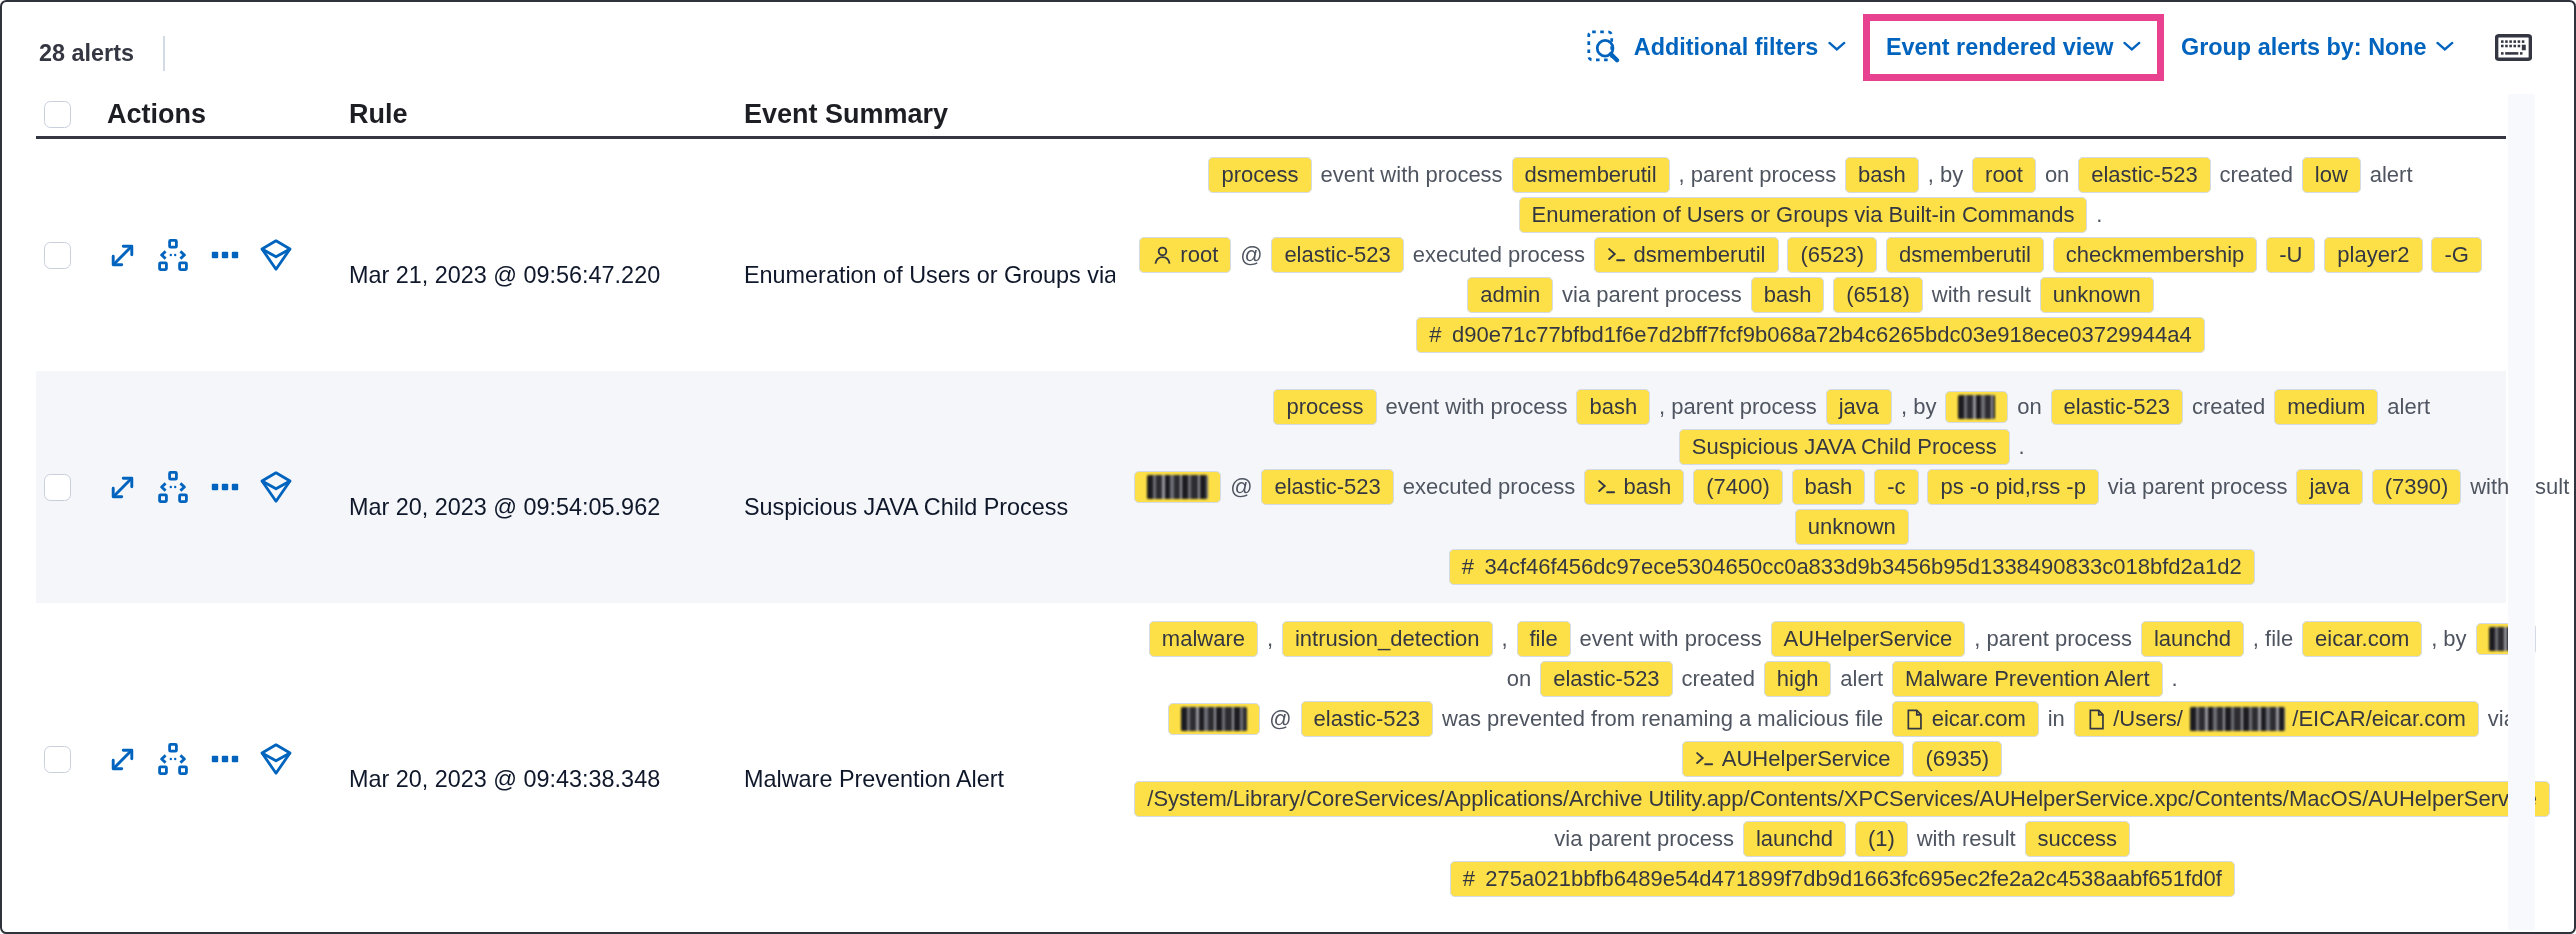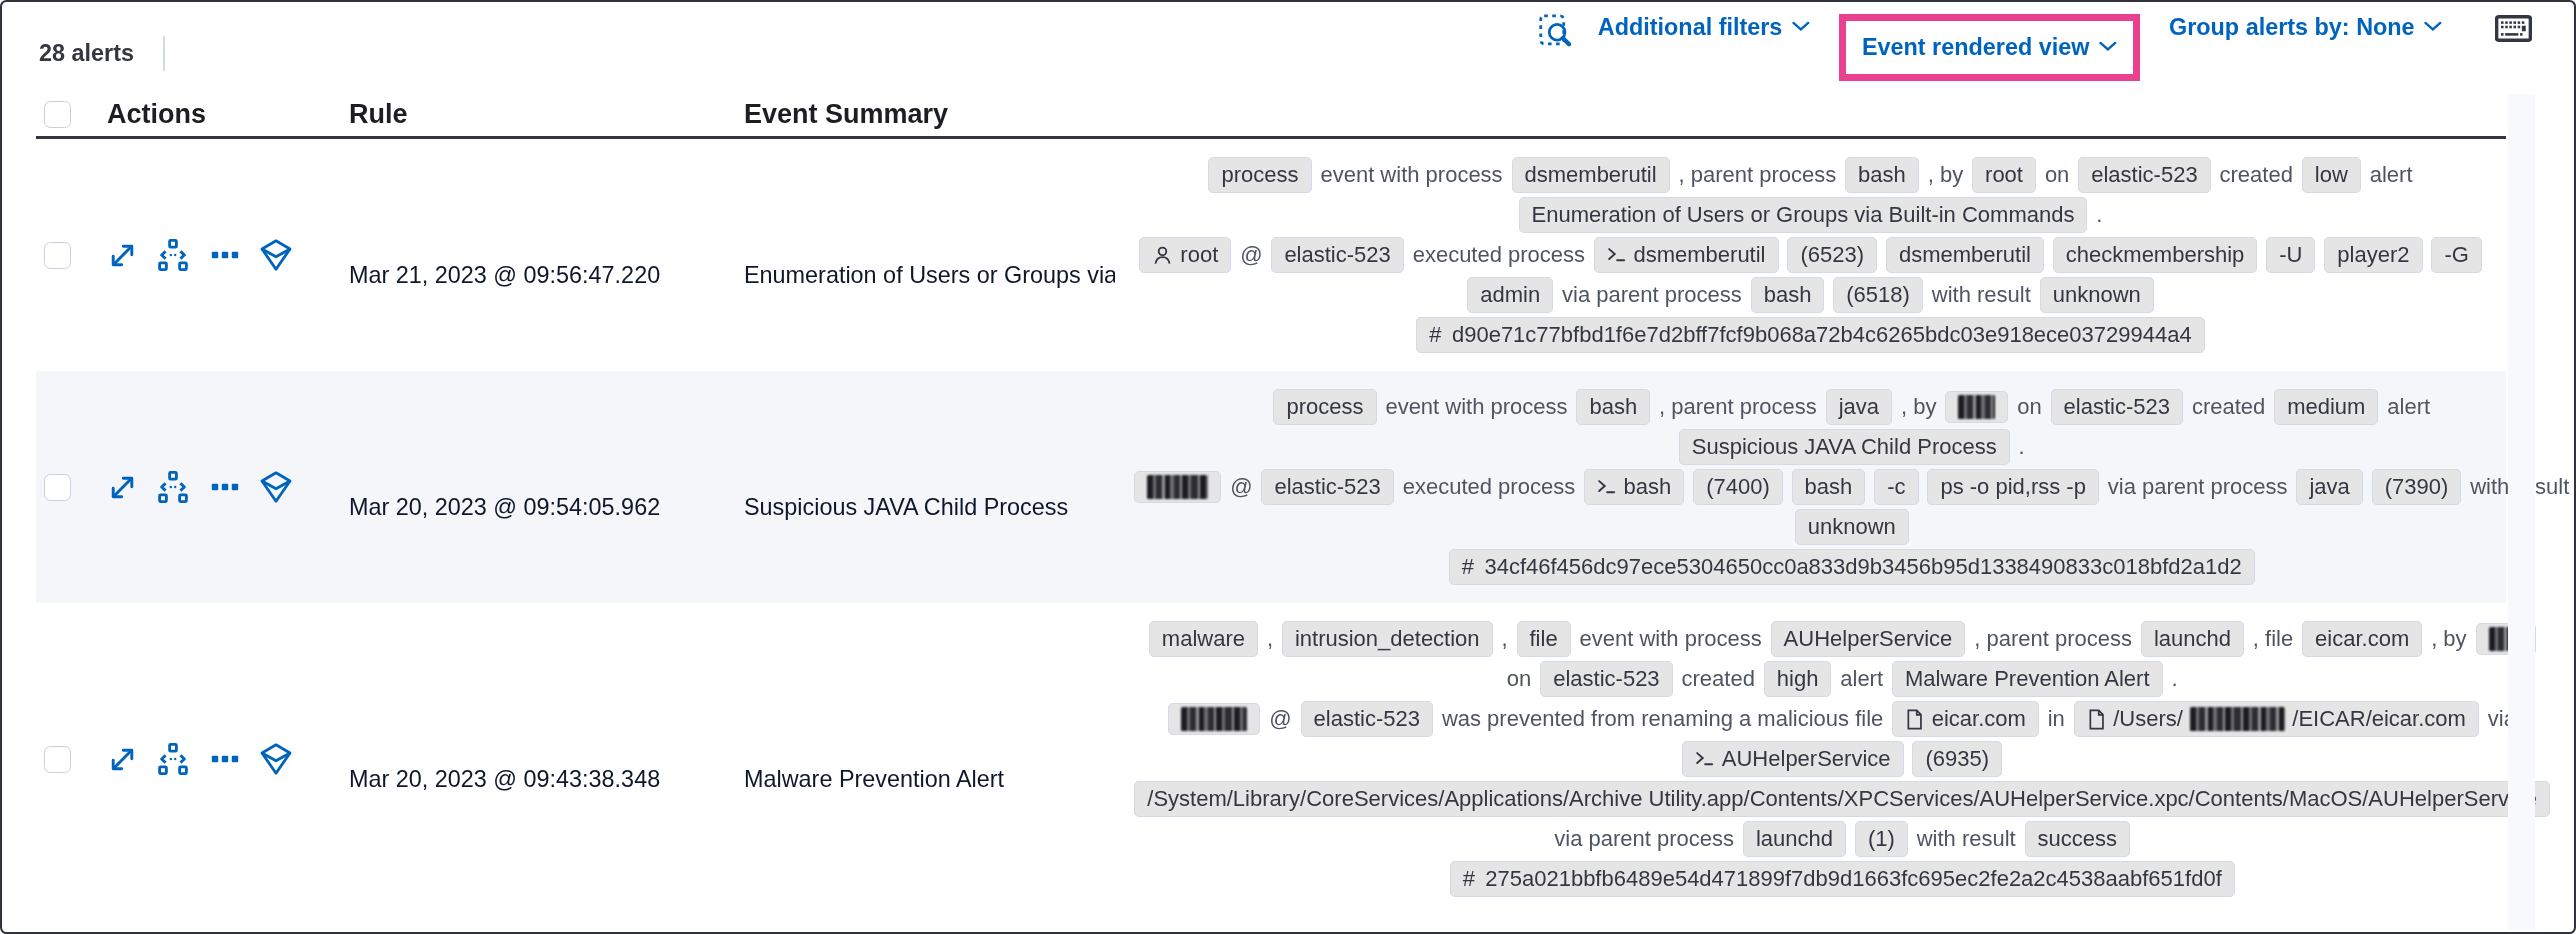--- a/index.html
+++ b/index.html
@@ -9,21 +9,21 @@
   .frame { position:relative; width:2576px; height:934px; background:#fff;
            border:2.4px solid #30333c; border-radius:6.4px; overflow:hidden; }
 
   
   .toolbar { position:absolute; top:0; left:0; right:0; height:90px;
              display:flex; align-items:center; justify-content:space-between; }
   .toolbar-left { display:flex; align-items:center; padding-left:37px;margin-top:13px; }
   .alert-count { font-size:23.4px; font-weight:700; color:#343741; }
   .tb-divider { width:1.6px; height:35px; background:#d3dae6; margin-left:29px; }
 
-  .toolbar-right { display:flex; align-items:flex-start; gap:26px; padding-right:42px; }
+  .toolbar-right { display:flex; align-items:center; gap:14px; padding-right:42px; }
   .tb-link { display:flex; align-items:center; gap:9.7px; font-size:23.4px; font-weight:600;
              color:#0064be; background:none; border:none; cursor:pointer; white-space:nowrap;
              font-family:inherit; padding:0; }
   .hl-box { border:7.2px solid #e7418f; background:#fff; padding:13px 16px;
             display:flex; align-items:center; margin:0 3.2px; }
   .kbd-btn { background:none; border:none; padding:0; margin-left:27px; cursor:pointer; }
 
   
   .table { position:absolute; top:90px; left:34px; right:68px; }
   .grid-row { display:grid; grid-template-columns:71px 242px 395px 371px 1fr; align-items:center; }
@@ -39,21 +39,21 @@
 
   .cell-actions { display:flex; align-items:center; gap:19.3px; }
   .act-btn { background:none; border:none; padding:0; cursor:pointer; display:flex; align-items:center; }
 
   .cell-ts, .cell-rule { font-size:23.4px; color:#0f172a; white-space:nowrap; overflow:hidden;margin-top:40px; }
 
   .cell-summary { display:flex; flex-direction:column; justify-content:center; padding:0 19.3px; }
   .sline { min-height:40px; display:flex; align-items:center; justify-content:center;
            column-gap:8.9px; white-space:nowrap; }
   .conn { font-size:22px; color:#4f5560; }
-  .badge { display:inline-flex; align-items:center; gap:7.2px; padding:3.2px 12px; background:#e5e5e5;
+  .badge { display:inline-flex; align-items:center; gap:7.2px; padding:3.2px 12px; background:#fde047;
            border:1.6px solid #d3dae6; border-radius:4.8px; font-size:22px; font-weight:500;
            color:#343741; line-height:1.3; cursor:pointer; }
   .hash-mark { color:#343741; margin-right:3.2px; }
   .redact { display:inline-block; height:24px; border-radius:1.6px; filter:blur(1.3px);
             background:repeating-linear-gradient(90deg,#1c1c20 0 5.6px,#6e6e76 5.6px 8.9px,#2c2c31 8.9px 15.3px,#97979e 15.3px 17.7px); }
 
   .scroll-track { position:absolute; top:92px; bottom:2.4px; right:39px; width:26.6px;
                   background:#f7f9fc; cursor:pointer; }
 
   svg.icon { display:block; }

